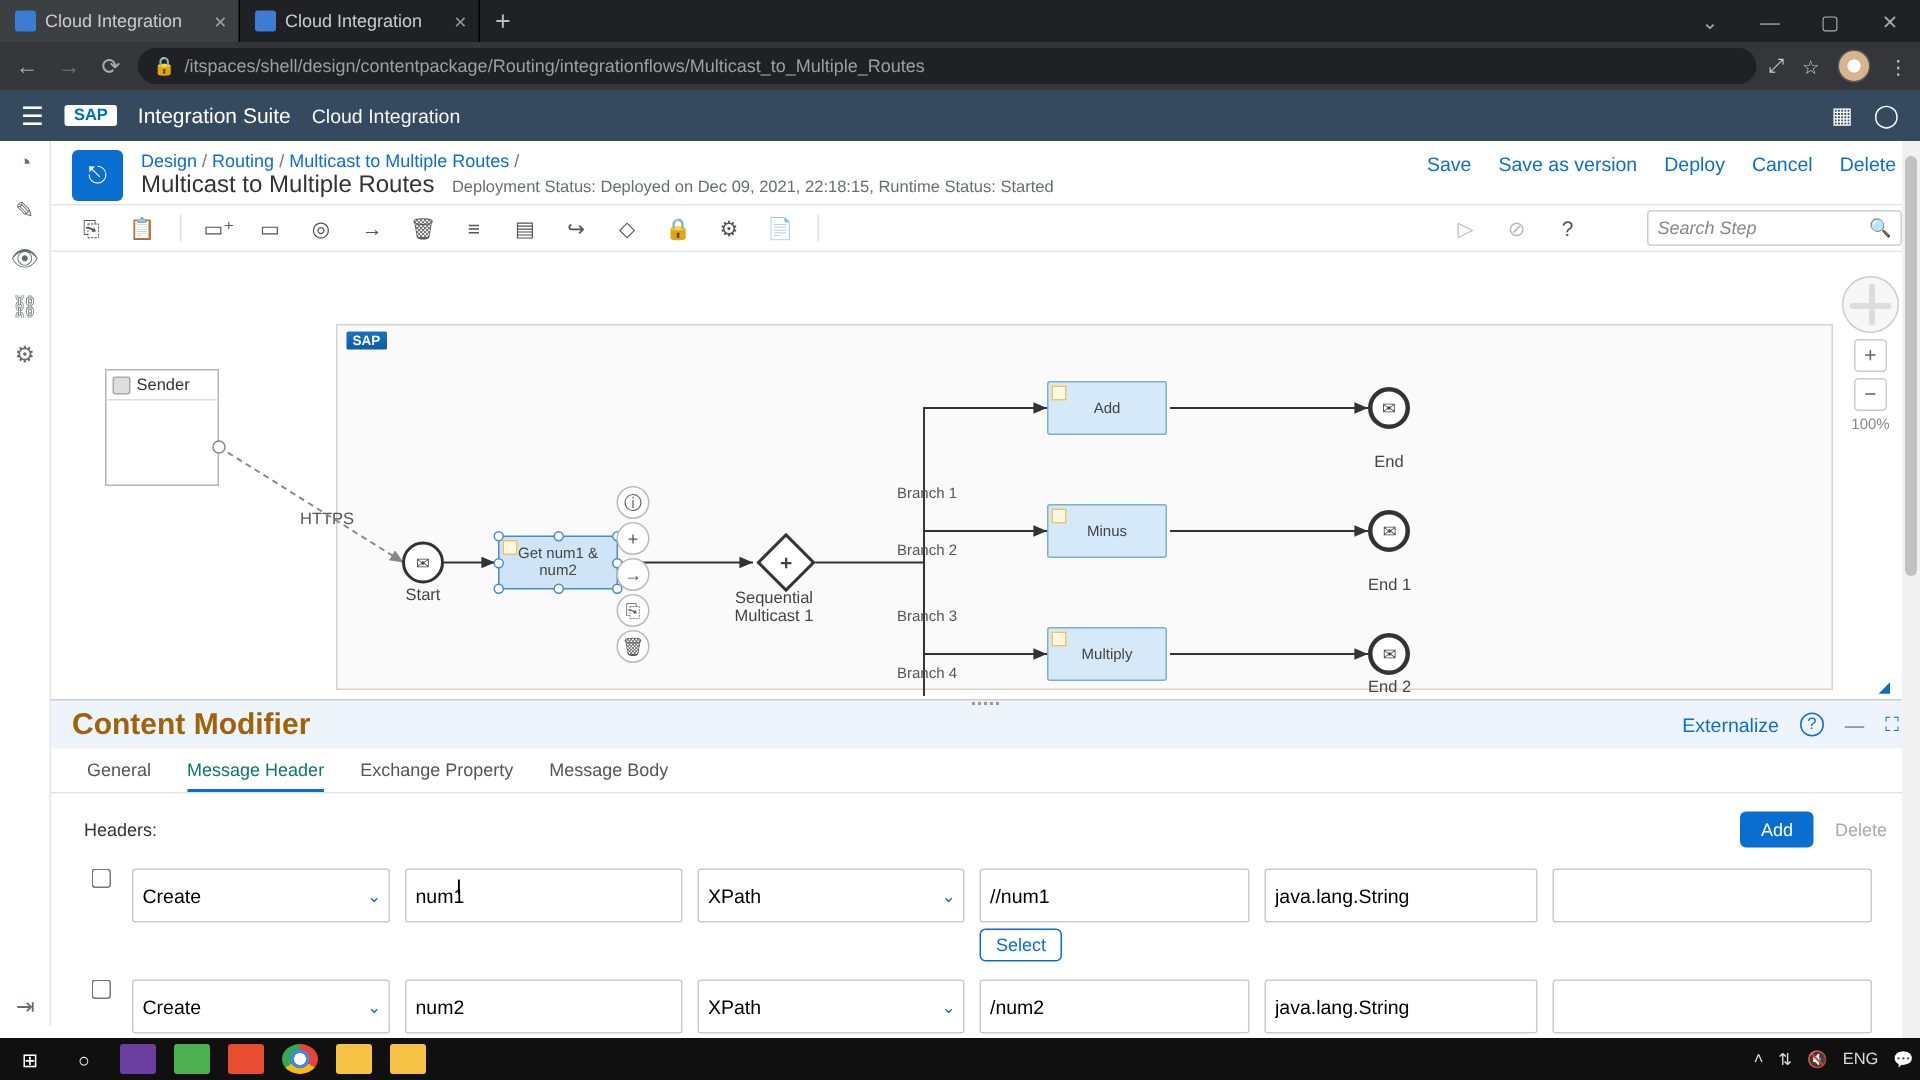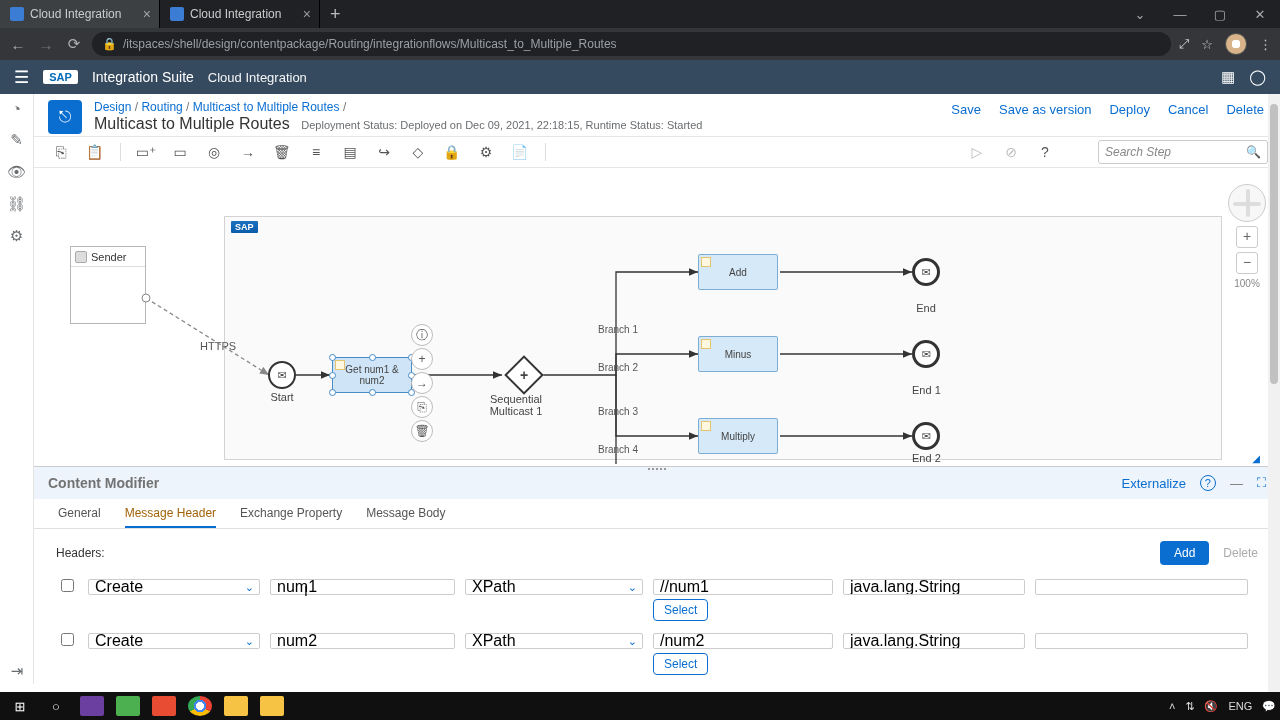--- a/index.html
+++ b/index.html
@@ -80,43 +80,43 @@
 .mini-controls { position: absolute; top: 16px; right: 14px; display: flex; flex-direction: column; align-items: center; gap: 4px;}
 .joy { width: 38px; height: 38px; border: 1px solid #ccc; border-radius: 50%; background: #f7f7f7; position: relative; }
 .joy::before { content:''; position:absolute; top:4px; bottom:4px; left:17px; width:4px; background:#ddd; border-radius:2px;}
 .joy::after { content:''; position:absolute; left:4px; right:4px; top:17px; height:4px; background:#ddd; border-radius:2px;}
 .zoom-btn { width: 22px; height: 22px; border: 1px solid #ccc; background: #fff; border-radius: 3px; text-align: center; line-height: 18px; font-size: 14px; color: #666; }
 .zoom-lvl { font-size: 10px; color: #888; }
 
 
 .props { margin-left: 34px; border-top: 1px solid #ccc; background: #eef4fb; }
 .props-hdr { display: flex; align-items: center; padding: 6px 14px; height: 32px; }
-.props-title { font-weight: 600; font-size: 14px; color: #737373; }
+.props-title { font-weight: 600; font-size: 20px; color: #a16207; }
 .props-actions { margin-left: auto; display: flex; gap: 14px; align-items: center; color: #0a6ed1; font-size: 13px; }
 .props-min { color: #777; }
 .tabs { display: flex; gap: 24px; padding: 0 24px; background: #fff; border-bottom: 1px solid #e0e0e0; height: 30px; align-items: flex-end;}
 .tabx { font-size: 12px; color: #555; padding-bottom: 6px; border-bottom: 2px solid transparent; }
-.tabx.active { color: #a16207; border-bottom-color: #0a6ed1; }
+.tabx.active { color: #0f766e; border-bottom-color: #0a6ed1; }
 .props-body { background: #fff; padding: 12px 22px 6px; }
 .headers-row { display: flex; align-items: center; margin-bottom: 8px; }
 .headers-lbl { font-size: 12px; color: #333; }
 .btn-add { margin-left: auto; background: #0a6ed1; color: #fff; border: none; border-radius: 4px; padding: 5px 14px; font-size: 12px; }
 .btn-del { color: #aaa; margin-left: 14px; font-size: 12px; }
 .hdr-table { width: 100%; }
 .thead { display: flex; border-bottom: 1px solid #e5e5e5; padding: 4px 0; font-size: 12px; color: #555; }
 .col-chk { width: 32px; display:flex; justify-content:center;}
 .col-action { width: 182px; }
 .col-name { width: 195px; }
 .col-stype { width: 188px; }
 .col-sval { width: 190px; }
 .col-dtype { width: 192px; }
 .col-default { flex: 1; }
 .trow { display: flex; padding: 6px 0; align-items: flex-start; }
 .tcell { padding-right: 10px; }
-.input { width: 100%; border: 1px solid #ccc; border-radius: 2px; height: 16px; padding: 0 6px; font-size: 16px; }
+.input { width: 100%; border: 1px solid #ccc; border-radius: 2px; height: 36px; padding: 0 6px; font-size: 13px; }
 .select-wrap { position: relative; display: flex; align-items: center; }
 .select-wrap .input { padding-right: 20px;}
 .chev { position: absolute; right: 6px; color: #0a6ed1; font-size: 11px; pointer-events: none;}
 .select-btn { margin-top: 4px; border: 1px solid #0a6ed1; color: #0a6ed1; background: #fff; border-radius: 4px; padding: 3px 10px; font-size: 12px; }
 .scrollbar-v { position: absolute; right: 0; top: 94px; bottom: 28px; width: 12px; background: #f1f1f1;}
 .scroll-thumb { position: absolute; left: 2px; right: 2px; top: 10px; height: 280px; background: #c1c1c1; border-radius: 4px;}
 
 
 .taskbar { position: absolute; left: 0; right: 0; bottom: 0; height: 28px; background: #101010; display: flex; align-items: center; padding: 0 4px; gap: 4px; }
 .tb-btn { width: 32px; height: 24px; display: flex; align-items: center; justify-content: center; color: #fff; font-size: 13px; border-radius:2px;}

